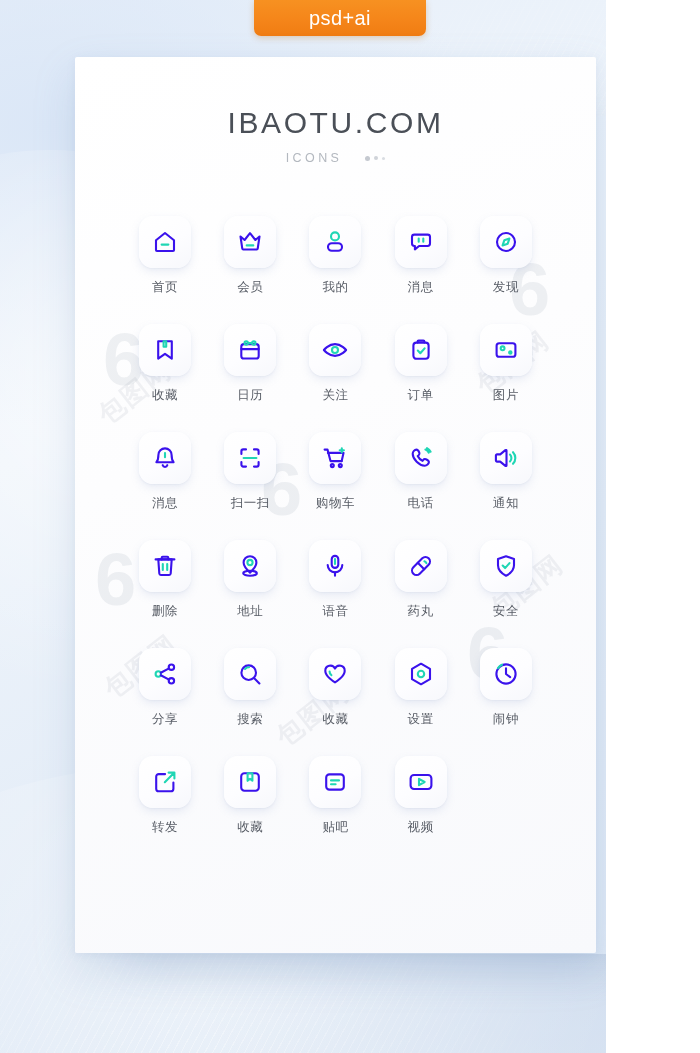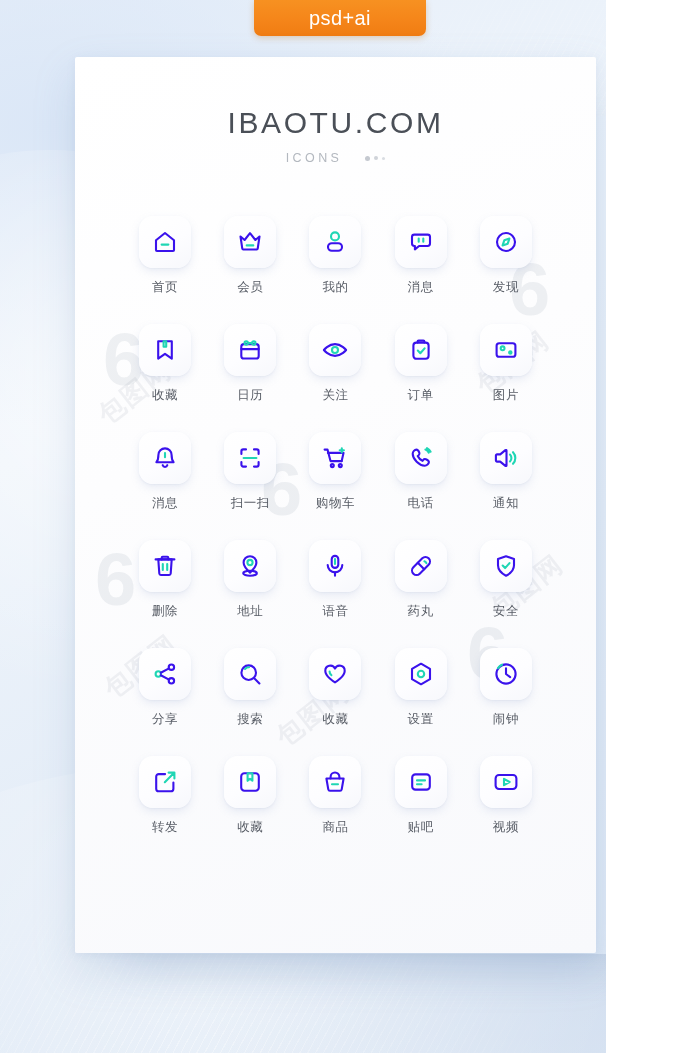--- a/index.html
+++ b/index.html
@@ -528,32 +528,20 @@
                 <path fill="none" stroke="#1fd6b4" stroke-width="2.1" stroke-linecap="round" stroke-linejoin="round" d="M12.6 6.2h4.8v7.6L15 11.9l-2.4 1.9z"></path>
               </svg>
             </span>
           </div>
           <div class="cell-label">收藏</div>
         </div>
         <div class="cell">
           <div class="tile">
             <span>
               <svg width="30" height="30" viewBox="0 0 30 30">
-                <path fill="none" stroke="#3a12ec" stroke-width="2.1" stroke-linecap="round" stroke-linejoin="round" d="M6.4 11.5h17.2l-1.9 10.9a1.7 1.7 0 0 1-1.7 1.4H10a1.7 1.7 0 0 1-1.7-1.4z"></path>
-                <path fill="none" stroke="#3a12ec" stroke-width="2.1" stroke-linecap="round" stroke-linejoin="round" d="M10.6 11.5V9.9a4.4 4.4 0 0 1 8.8 0v1.6"></path>
-                <path fill="none" stroke="#1fd6b4" stroke-width="2.1" stroke-linecap="round" stroke-linejoin="round" d="M12 17.3h6"></path>
-              </svg>
-            </span>
-          </div>
-          <div class="cell-label">商品</div>
-        </div>
-        <div class="cell">
-          <div class="tile">
-            <span>
-              <svg width="30" height="30" viewBox="0 0 30 30">
                 <rect fill="none" stroke="#3a12ec" stroke-width="2.1" stroke-linecap="round" stroke-linejoin="round" x="6.2" y="7.4" width="17.6" height="15.2" rx="3.2"></rect>
                 <path fill="none" stroke="#1fd6b4" stroke-width="2.1" stroke-linecap="round" stroke-linejoin="round" d="M11 13.4h8M11 17.2h4.6"></path>
               </svg>
             </span>
           </div>
           <div class="cell-label">贴吧</div>
         </div>
         <div class="cell">
           <div class="tile">
             <span>

